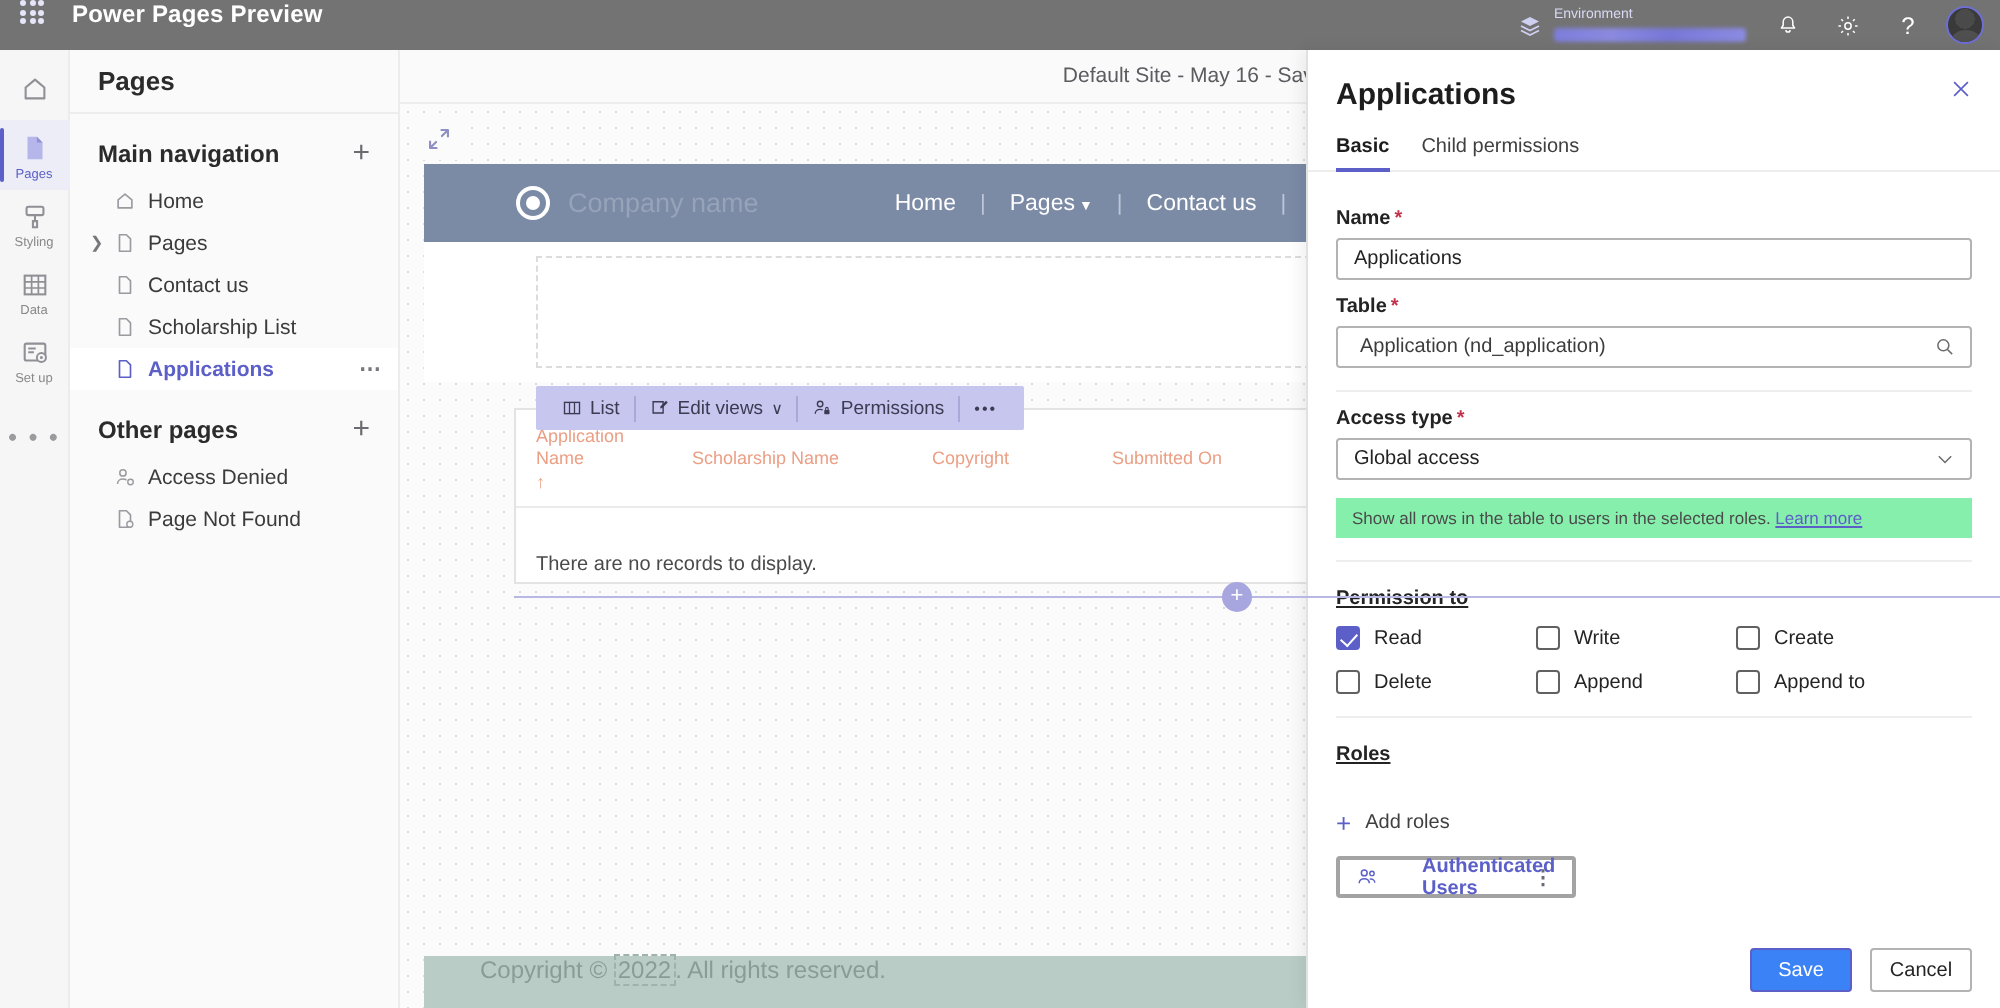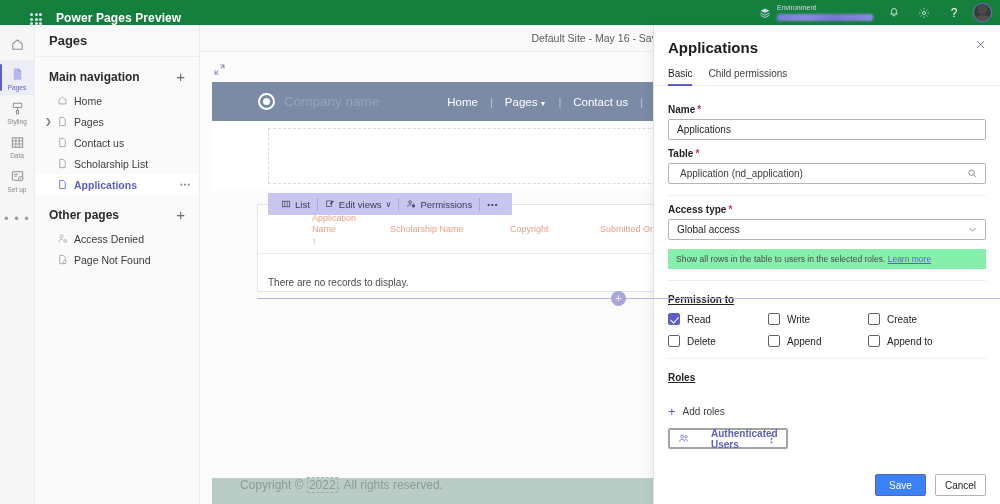--- a/index.html
+++ b/index.html
@@ -7,22 +7,22 @@
     width: 1000px; height: 504px;
     font-family: "Liberation Sans", sans-serif;
     background: #ffffff;
     overflow: hidden;
   }
   #app { position: relative; width: 1000px; height: 504px; }
 
   
   .topbar {
     position: absolute; top: 0; left: 0; width: 1000px; height: 25px;
-    background: #15803d;
-    display: flex; align-items: flex-end; padding-left: 20px;
+    background: #737373;
+    display: flex; align-items: flex-start;
   }
   .waffle { width: 32px; display: flex; align-items: center; justify-content: center; cursor: pointer; }
   .waffle-grid { display: grid; grid-template-columns: repeat(3, 3px); grid-template-rows: repeat(3, 3px); gap: 1.5px; }
   .waffle-grid i { width: 3px; height: 3px; background: #e6e6fb; border-radius: 50%; display: block; }
   .app-title { color: #ffffff; font-size: 12px; font-weight: bold; letter-spacing: .1px; margin-left: 4px; }
 
   .topbar-right { position: absolute; right: 0; top: 0; height: 25px; display: flex; align-items: center; }
   .env-block { display: flex; align-items: center; gap: 6px; margin-right: 6px; }
   .env-icon { color: #cfcff2; font-size: 11px; }
   .env-texts { line-height: 1.05; }
@@ -145,21 +145,21 @@
   }
   .lt-item { display: flex; align-items: center; gap: 4px; padding: 0 7px; cursor: pointer; }
   .lt-div { width: 1px; height: 13px; background: #a9a8d8; }
 
   .list-box {
     position: absolute; left: 45px; top: 11px; right: -70px; height: 88px;
     background: #ffffff; border: 1px solid #e3e3e3;
   }
   .tbl-head { display: flex; padding: 8px 0 4px 10px; }
   .th { font-size: 9px; color: #eb9f85; line-height: 1.25; }
-  .th.c1 { width: 78px; margin-left: 44px; }
+  .th.c1 { width: 78px; }
   .th.c2 { width: 120px; padding-top: 11px;}
   .th.c3 { width: 90px; padding-top: 11px;}
   .th.c4 { width: 100px; padding-top: 11px;}
   .th.c5 { width: 100px; padding-top: 11px;}
   .sort-arrow { color: #eb9f85; font-size: 9px; }
   .tbl-sep { height: 1px; background: #ebebeb; margin: 2px 0 0; }
   .no-records { font-size: 10px; color: #4a4a4a; padding: 23px 0 0 10px; }
 
   .add-section {
     position: absolute; left: 45px; right: -70px; top: 105px; height: 1px; background: #b9b8e4; z-index: 5;
@@ -183,21 +183,21 @@
     box-shadow: -2px 0 8px rgba(0,0,0,.07);
     display: flex; flex-direction: column;
   }
   .panel-head { padding: 14px 16px 0 14px; position: relative; }
   .panel-title { font-size: 15px; font-weight: bold; color: #1d1d1d; }
   .panel-close {
     position: absolute; right: 14px; top: 14px; font-size: 13px; color: #5b5fc7; cursor: pointer; line-height: 1;
   }
   .tabs { display: flex; gap: 16px; padding: 12px 14px 0; border-bottom: 1px solid #ededed; }
   .tab { font-size: 10px; color: #404040; padding-bottom: 6px; cursor: pointer; position: relative; }
-  .tab.active { font-weight: normal; color: #1d1d1d; }
+  .tab.active { font-weight: bold; color: #1d1d1d; }
   .tab.active::after {
     content: ""; position: absolute; left: 0; right: 0; bottom: -1px; height: 2px; background: #5b5fc7;
   }
   .panel-body { flex: 1; padding: 10px 14px 0; overflow: hidden; }
   .fld-label { font-size: 10px; font-weight: bold; color: #232323; margin: 8px 0 4px; }
   .req { color: #c4314b; margin-left: 2px; }
   .tb-field {
     height: 21px; border: 1px solid #b3b3b3; border-radius: 2px; display: flex; align-items: center;
     padding: 0 8px; font-size: 10px; color: #242424; background: #fff; position: relative;
   }

